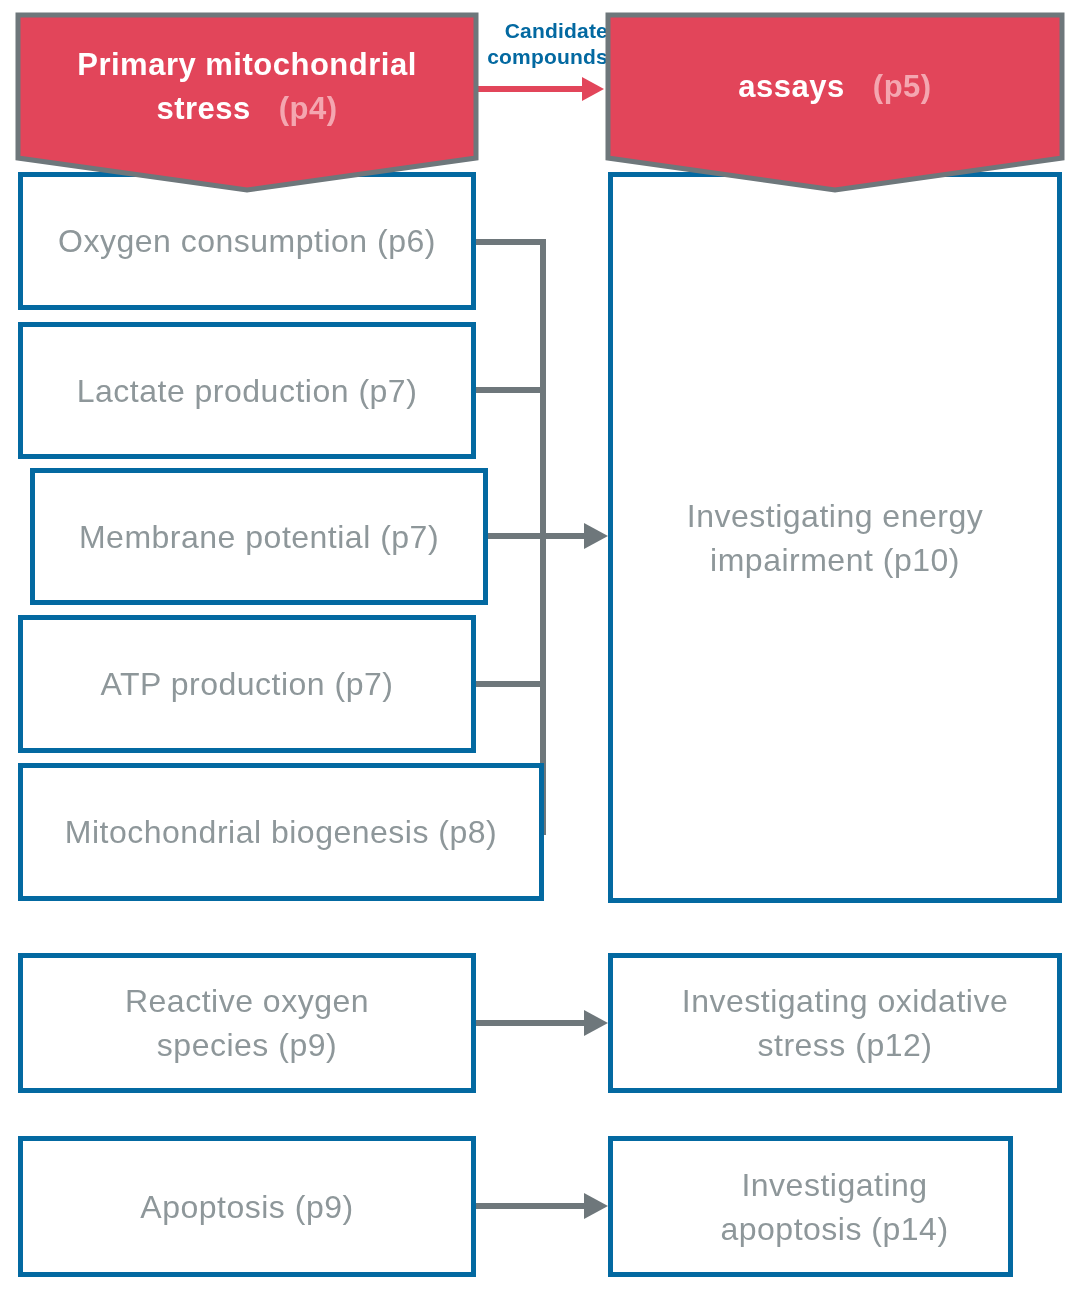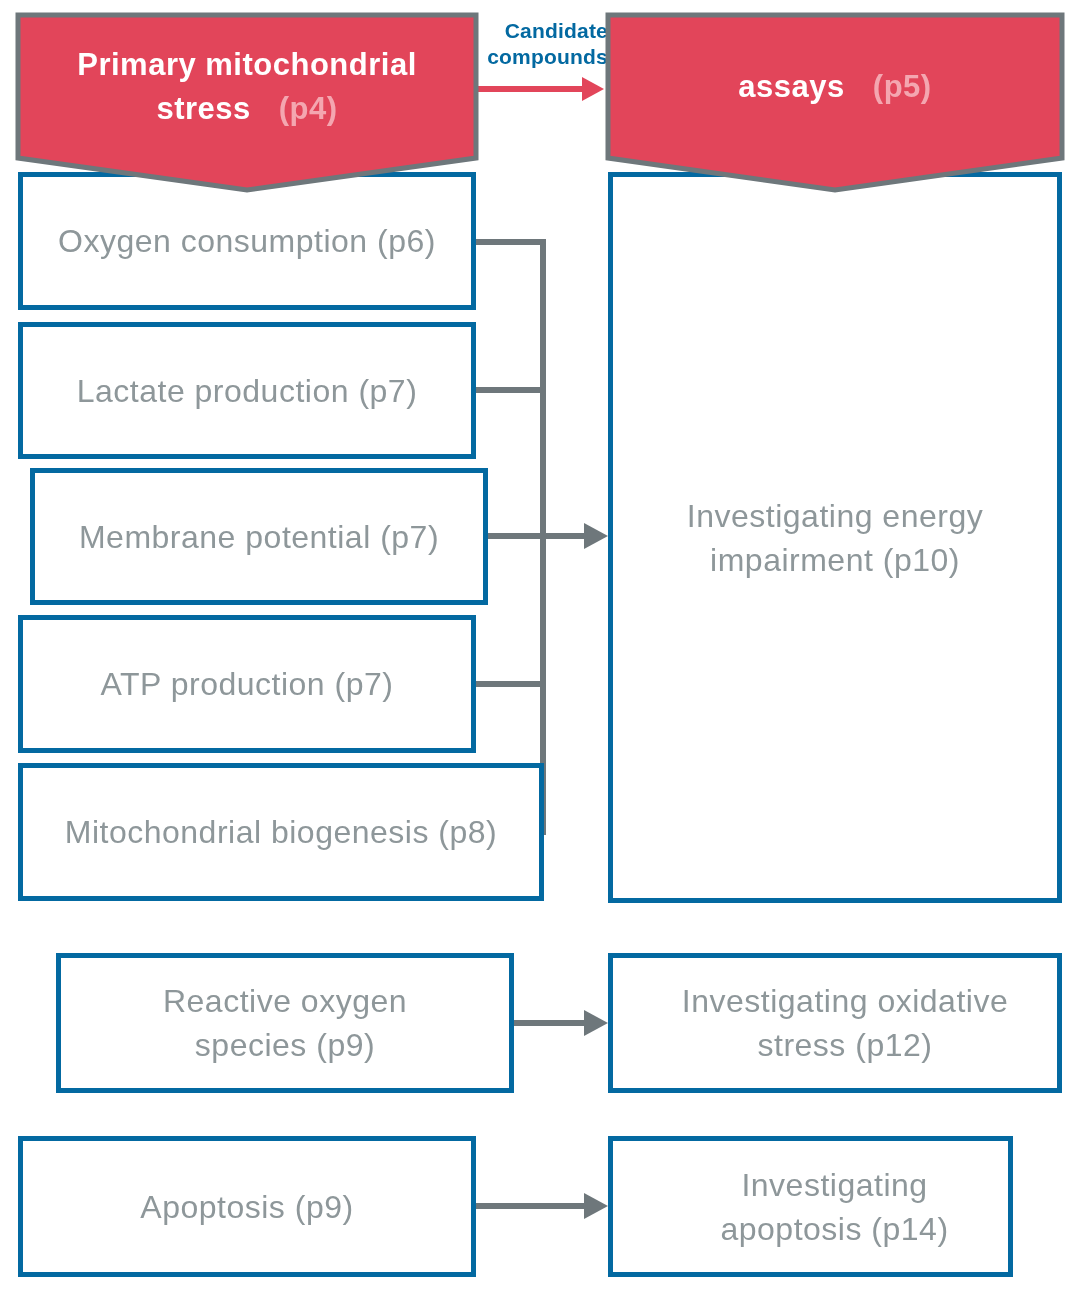--- a/index.html
+++ b/index.html
@@ -95,21 +95,21 @@
     </div>
   </div>
 
   <div class="box" style="left:608px;top:172px;width:454px;height:731px;">
     <div class="box-text">
       <span class="line">Investigating energy</span>
       <span class="line">impairment (p10)</span>
     </div>
   </div>
 
-  <div class="box" style="left:18px;top:953px;width:458px;height:140px;margin-left:38px;">
+  <div class="box" style="left:18px;top:953px;width:458px;height:140px;">
     <div class="box-text">
       <span class="line">Reactive oxygen</span>
       <span class="line">species (p9)</span>
     </div>
   </div>
   <div class="box" style="left:608px;top:953px;width:454px;height:140px;padding-left:20px;">
     <div class="box-text">
       <span class="line">Investigating oxidative</span>
       <span class="line">stress (p12)</span>
     </div>

